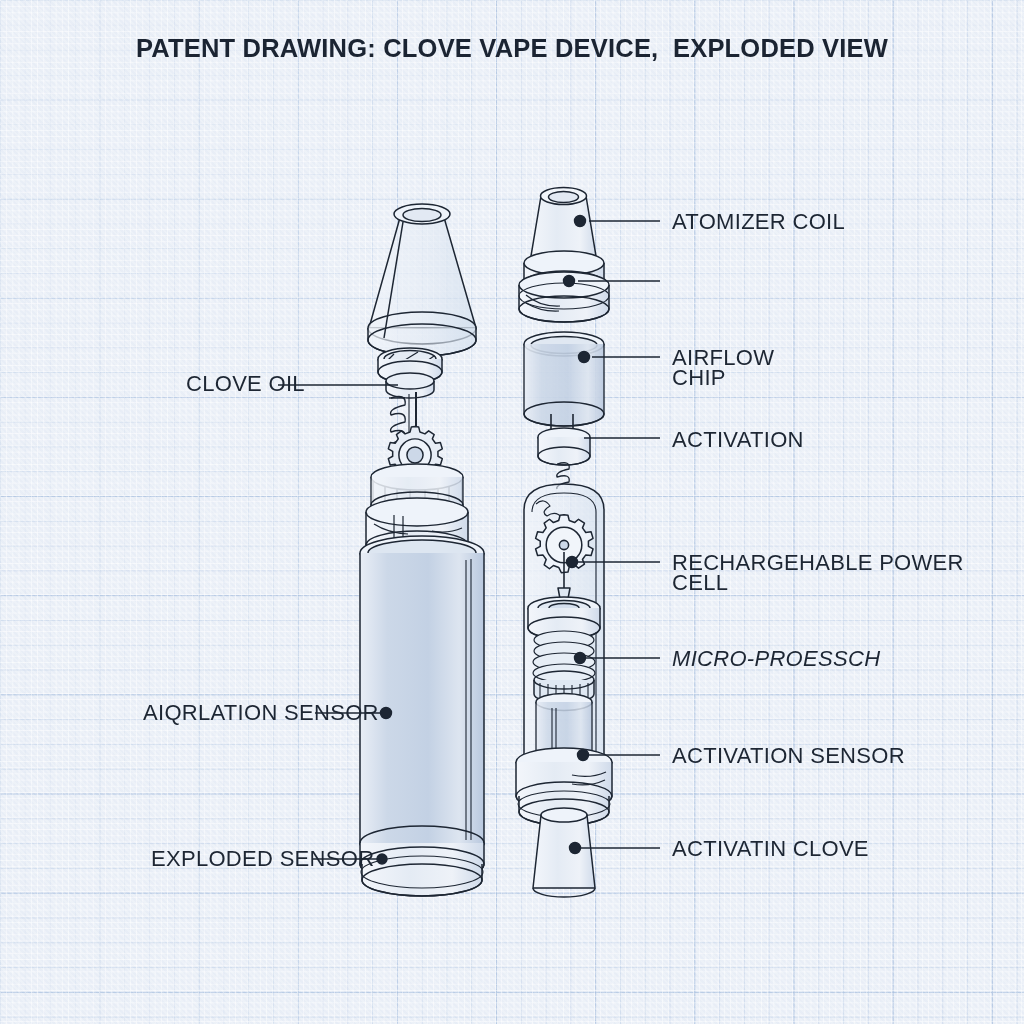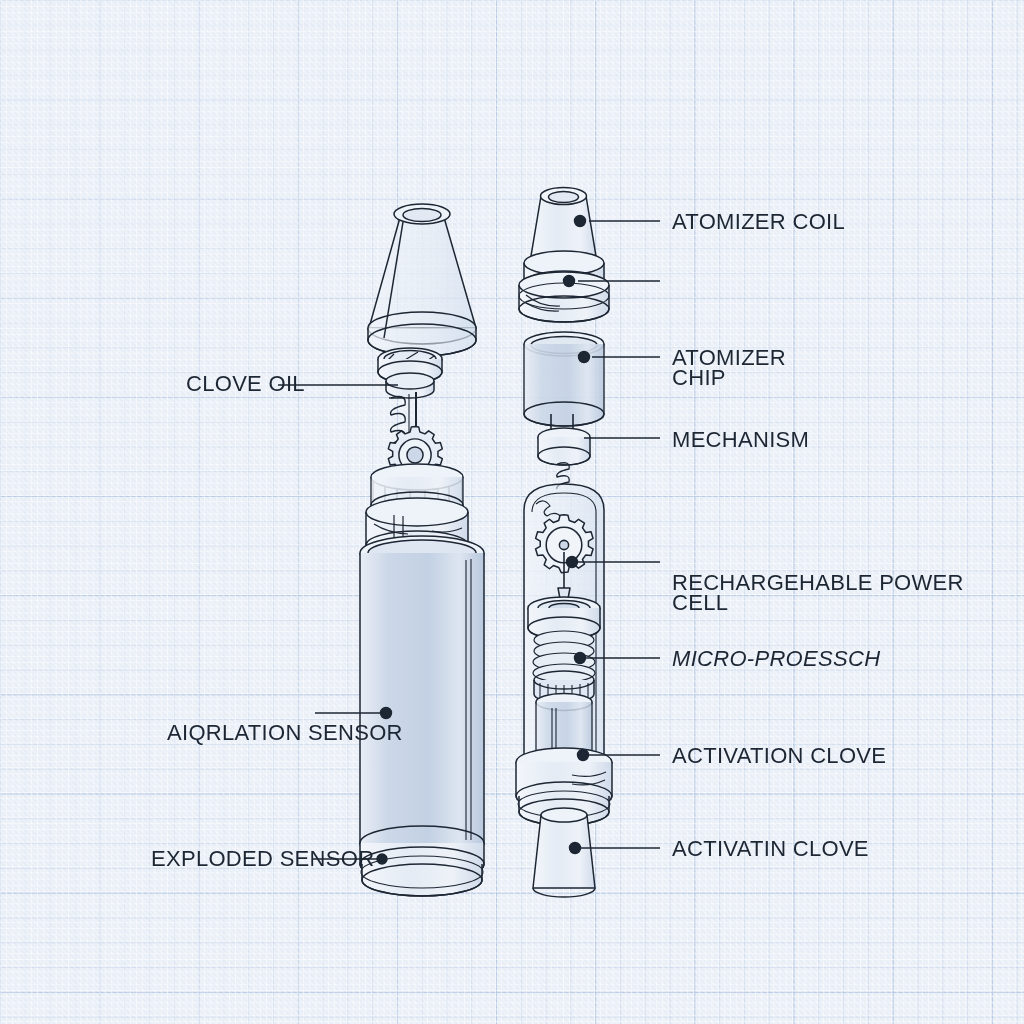--- a/index.html
+++ b/index.html
@@ -67,20 +67,21 @@
   .lbl.right { text-align: left; }
   .lbl.left  { text-align: right; }
 </style>
 </head>
 <body>
 
 <div id="sheet">
 
   <div id="grain"></div>
 
+  <div id="title">PATENT DRAWING: CLOVE VAPE DEVICE,  EXPLODED VIEW</div>
 
   <svg class="art" viewBox="0 0 1024 1024">
     <defs>
       <linearGradient id="metalV" x1="0" y1="0" x2="1" y2="0">
         <stop offset="0%" stop-color="#e9eef6"></stop>
         <stop offset="22%" stop-color="#ccd8e8"></stop>
         <stop offset="55%" stop-color="#c3d1e4"></stop>
         <stop offset="80%" stop-color="#dde5f0"></stop>
         <stop offset="100%" stop-color="#b9c8de"></stop>
       </linearGradient>
@@ -282,25 +283,25 @@
           <circle cx="580" cy="658" r="5.5" fill="#1d2633"></circle>
         <line x1="660" y1="755" x2="589" y2="755"></line>
           <circle cx="583" cy="755" r="5.5" fill="#1d2633"></circle>
         <line x1="660" y1="848" x2="581" y2="848"></line>
           <circle cx="575" cy="848" r="5.5" fill="#1d2633"></circle>
       </g>
     </g>
   </svg>
 
   <div class="lbl left" style="left:186px; top:374px;">CLOVE OIL</div>
-  <div class="lbl left" style="left:143px; top:723px;margin-left:24px;">AIQRLATION SENSOR</div>
+  <div class="lbl left" style="left:143px; top:703px;">AIQRLATION SENSOR</div>
   <div class="lbl left" style="left:151px; top:849px;">EXPLODED SENSOR</div>
 
   <div class="lbl right" style="left:672px; top:212px;">ATOMIZER COIL</div>
-  <div class="lbl right" style="left:672px; top:348px;">ATOMIZER
+  <div class="lbl right" style="left:672px; top:348px;">AIRFLOW
 CHIP</div>
-  <div class="lbl right" style="left:672px; top:430px;">MECHANISM</div>
-  <div class="lbl right" style="left:672px; top:553px;margin-top:20px;">RECHARGEHABLE POWER CELL</div>
+  <div class="lbl right" style="left:672px; top:430px;">ACTIVATION</div>
+  <div class="lbl right" style="left:672px; top:553px;">RECHARGEHABLE POWER CELL</div>
   <div class="lbl right" style="left:672px; top:649px;font-style:italic;">MICRO-PROESSCH</div>
-  <div class="lbl right" style="left:672px; top:746px;">ACTIVATION CLOVE</div>
+  <div class="lbl right" style="left:672px; top:746px;">ACTIVATION SENSOR</div>
   <div class="lbl right" style="left:672px; top:839px;">ACTIVATIN CLOVE</div>
 
 </div>
 
 </body></html>

